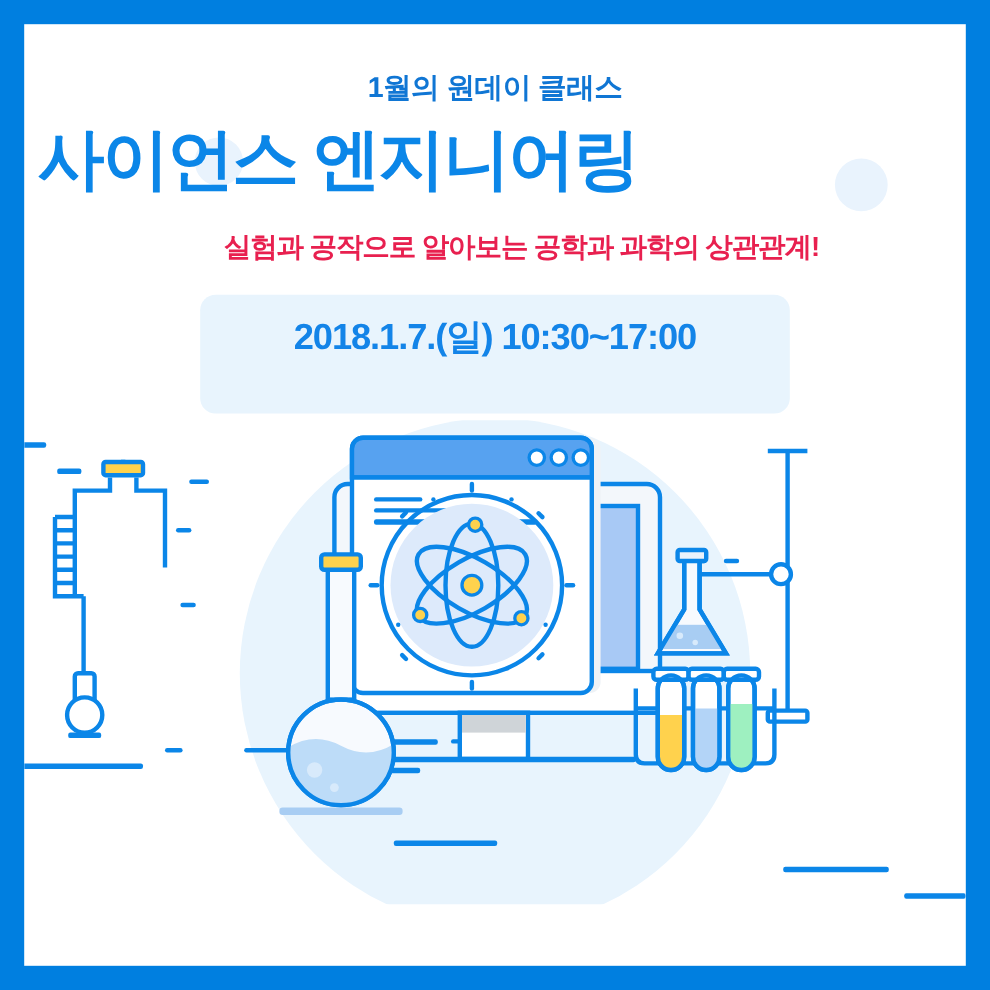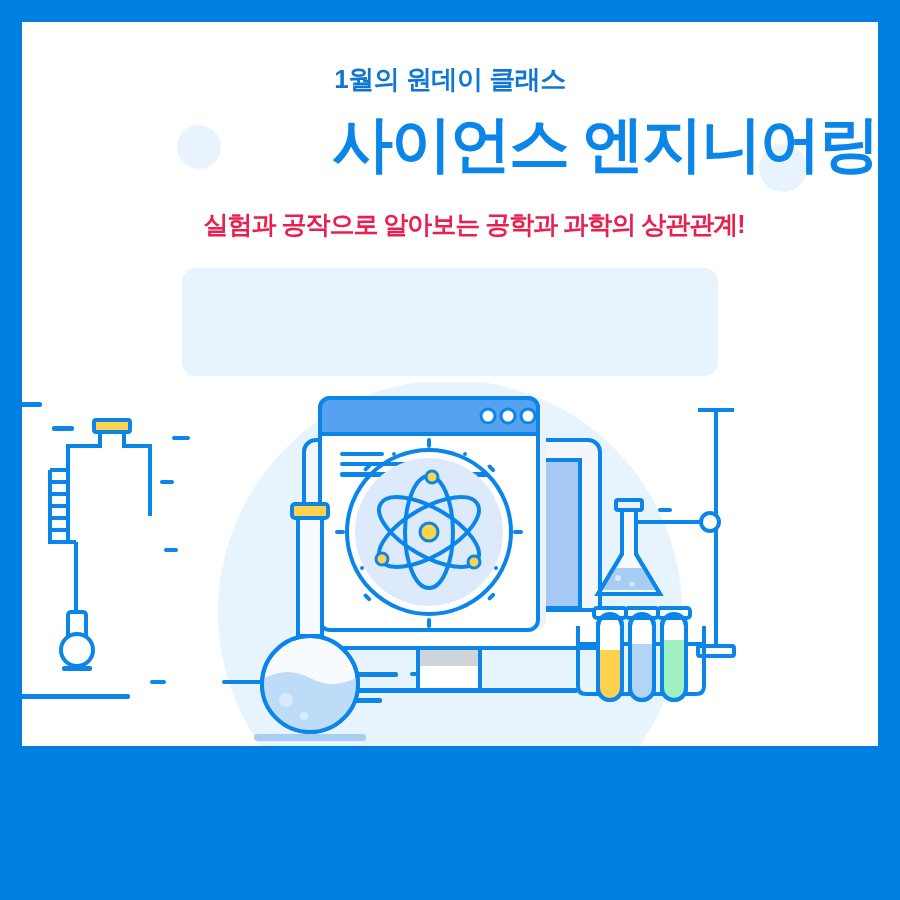--- a/index.html
+++ b/index.html
@@ -5,43 +5,44 @@
   html,body{margin:0;padding:0;}
   body{
     width:900px;height:900px;
     background:#007fe0;
     font-family:"Liberation Sans","DejaVu Sans",sans-serif;
     overflow:hidden;
   }
   .poster{
     position:absolute;
     left:22px;top:22px;
-    width:856px;height:724px;
+    width:856px;height:856px;
     background:#ffffff;
     overflow:hidden;
   }
 
   
   .deco-circle{position:absolute;border-radius:50%;background:#e9f3fd;}
   #deco-a{left:155px;top:103px;width:44px;height:44px;}
   #deco-b{left:737px;top:122px;width:48px;height:48px;}
 
   
   .kicker{
     position:absolute;left:0;top:40px;width:856px;
     text-align:center;
     font-size:26px;font-weight:bold;color:#1076d4;
     letter-spacing:-0.5px;
   }
   .title{
     position:absolute;left:0;top:88px;width:856px;
-    text-align:right;
+    text-align:left;
     font-size:61px;font-weight:bold;color:#0b86e8;
     letter-spacing:-2px;line-height:1.12;
     white-space:nowrap;
+    padding-left:12px;
   }
   .subtitle{
     position:absolute;left:0;top:186px;width:856px;
     text-align:center;
     font-size:25px;font-weight:bold;color:#e8204f;
     letter-spacing:-1px;
     margin-left:24px;
   }
 
   
@@ -86,20 +87,21 @@
 <div class="poster">
 
   <div class="deco-circle" id="deco-a"></div>
   <div class="deco-circle" id="deco-b"></div>
 
   <div class="kicker">1월의 원데이 클래스</div>
   <div class="title">사이언스 엔지니어링</div>
   <div class="subtitle">실험과 공작으로 알아보는 공학과 과학의 상관관계!</div>
 
   <div class="infobox">
+    <div class="info-date">2018.1.7.(일) 10:30~17:00</div>
   </div>
 
   <div class="illus">
     <svg viewBox="0 0 856 440" xmlns="http://www.w3.org/2000/svg">
       <defs>
         <clipPath id="flaskClip">
             <circle cx="288" cy="302" r="48"></circle>
           </clipPath>
         <clipPath id="erlClip">
             <path d="M600 126 L600 172 L580 208 L634 208 L614 172 L614 126 Z"></path>

